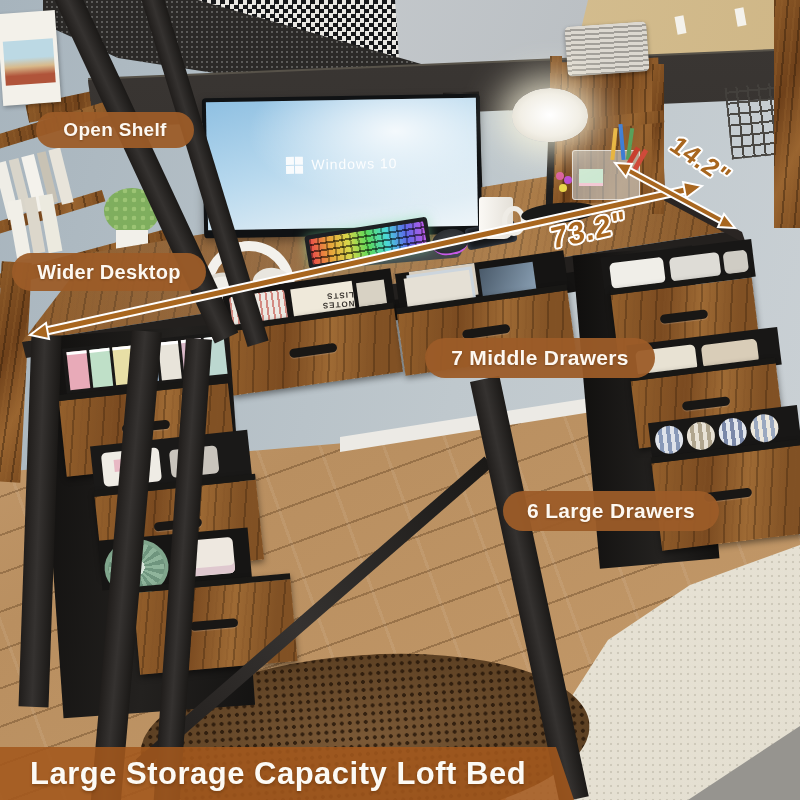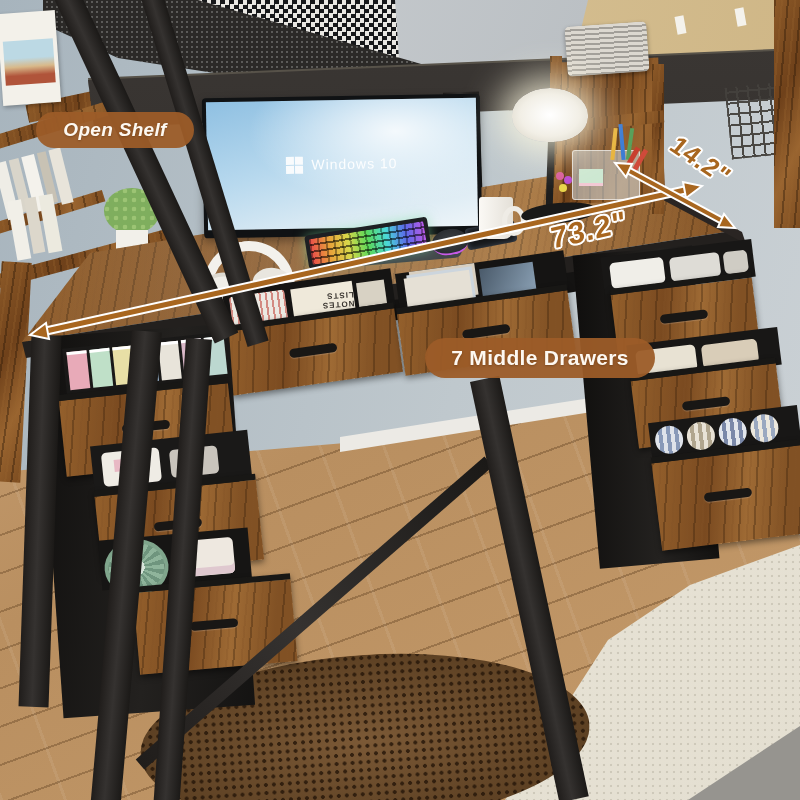--- a/index.html
+++ b/index.html
@@ -250,21 +250,31 @@
     <g>
       <line x1="622" y1="167" x2="728" y2="224" stroke="#ffffff" stroke-width="8"></line>
       <line x1="622" y1="167" x2="728" y2="224" stroke="#a8661f" stroke-width="4"></line>
       <polygon points="615,163 626,177 632,164" fill="#a8661f" stroke="#ffffff" stroke-width="2"></polygon>
       <polygon points="735,228 718,227 724,214" fill="#a8661f" stroke="#ffffff" stroke-width="2"></polygon>
     </g>
   </svg>
   <div class="dim-label" style="left:550px;top:213px;font-size:30px;transform:rotate(-13deg) skewX(-6deg);">73.2"</div>
   <div class="dim-label" style="left:668px;top:146px;font-size:25px;transform:rotate(34deg) skewX(-6deg);">14.2"</div>
 
-  <div class="badge" style="left:36px;top:112px;width:158px;height:36px;font-size:19px;font-style:italic;">
+  <div class="badge" style="left:36px;top:112px;width:158px;height:36px;font-size:19px;">
     <span>Open Shelf</span>
+  </div>
+  <div class="badge" style="left:12px;top:253px;width:194px;height:38px;font-size:20px;">
+    <span>Wider Desktop</span>
   </div>
   <div class="badge" style="left:425px;top:338px;width:230px;height:40px;font-size:21px;">
     <span>7 Middle Drawers</span>
   </div>
-
+  <div class="badge" style="left:503px;top:491px;width:216px;height:40px;font-size:21px;">
+    <span>6 Large Drawers</span>
+  </div>
+
+  <div class="abs" style="left:0;top:747px;width:576px;height:53px;
+       background:rgba(163,88,28,.88);clip-path:polygon(0 0,556px 0,574px 53px,0 53px);display:flex;align-items:center;">
+    <span style="margin-left:30px;color:#fcfaf5;font-size:31px;font-weight:700;letter-spacing:.5px;text-shadow:0 2px 3px rgba(80,40,5,.4);">Large Storage Capacity Loft Bed</span>
+  </div>
 
 </div>
 
 </body></html>

